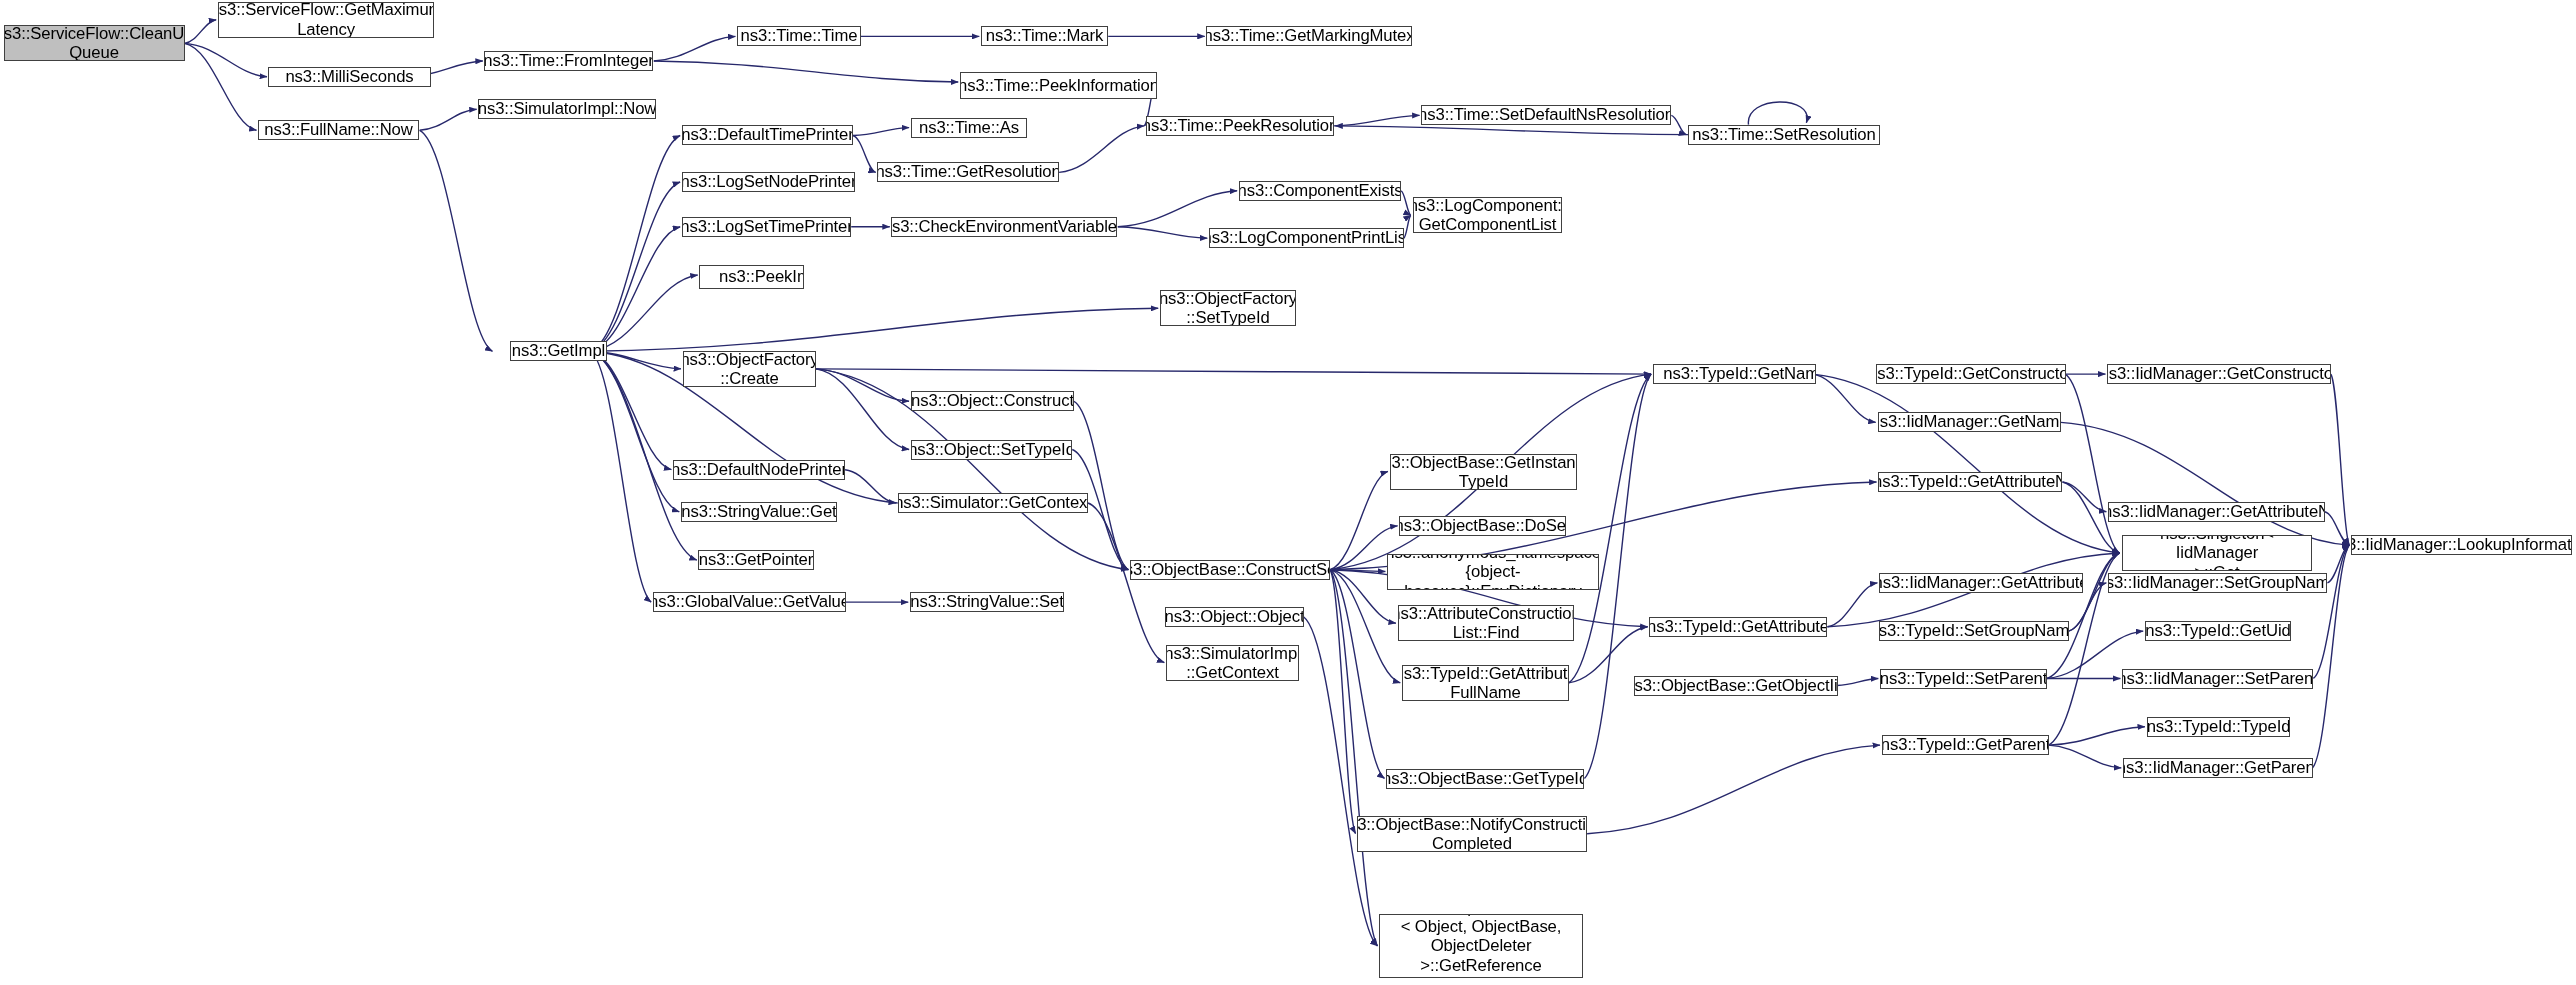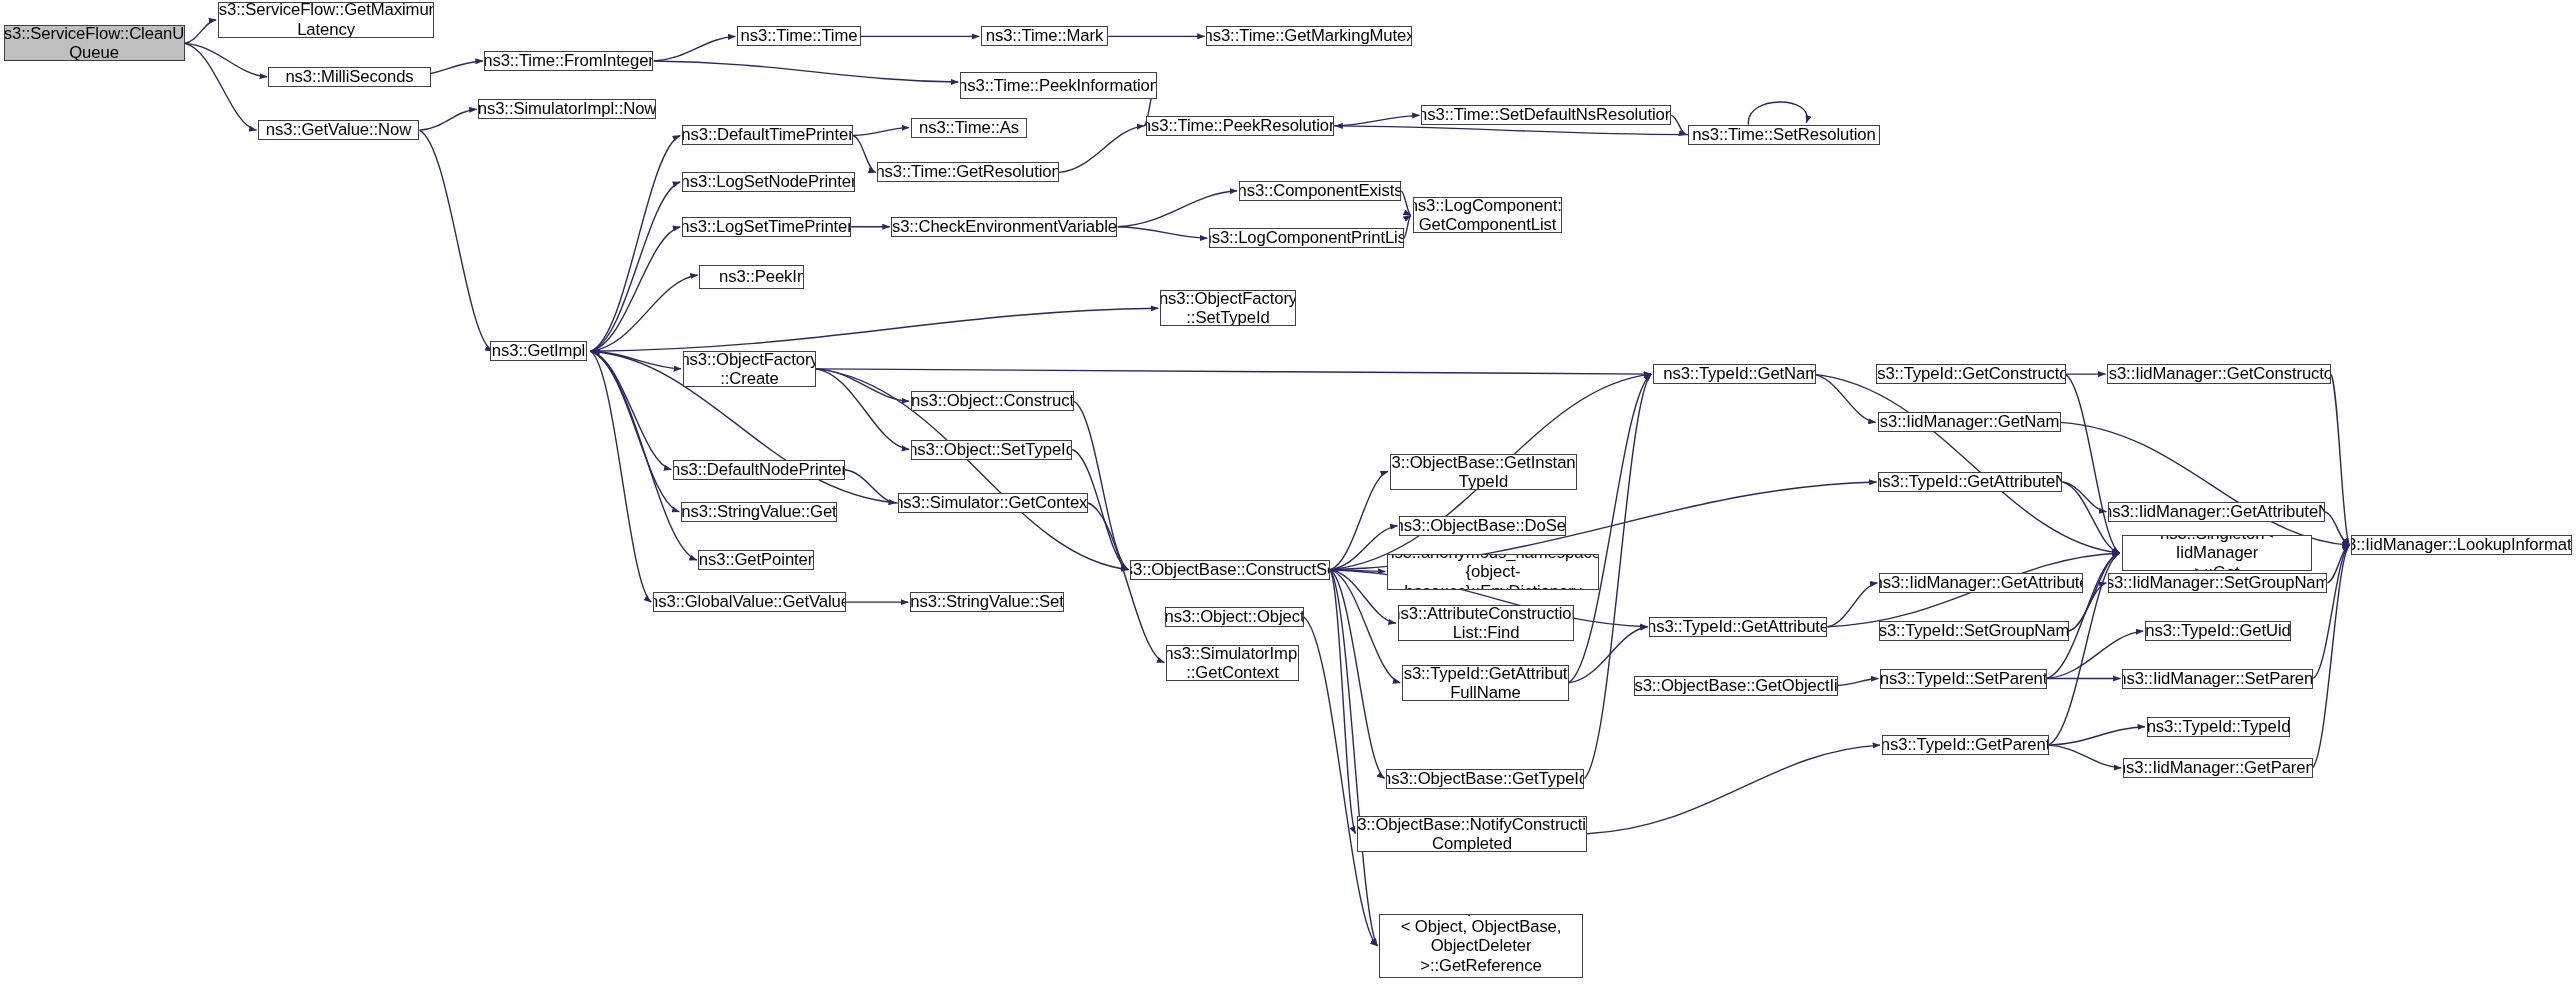--- a/index.html
+++ b/index.html
@@ -147,42 +147,42 @@
         <path d="M 2335 849.5 C 2369.02 834.17, 2385.22 645.83, 2416 630.5" fill="none" stroke="#27286b" stroke-width="1.6" marker-end="url(#arrow)"></path>
         <path d="M 2636 875.5 C 2653.64 857.72, 2662.04 639.28, 2678 621.5" fill="none" stroke="#27286b" stroke-width="1.6" marker-end="url(#arrow)"></path>
       </g>
   </svg>
   <div id="node-layer">
       <div class="node root" style="left: 3.5px; top: 25.4px; width: 181px; height: 36px;">ns3::ServiceFlow::CleanUp
 Queue</div>
       <div class="node" style="left: 218px; top: 1.8px; width: 216px; height: 36px;">ns3::ServiceFlow::GetMaximum
 Latency</div>
       <div class="node" style="left: 268px; top: 67px; width: 163px; height: 20px;">ns3::MilliSeconds</div>
-      <div class="node" style="left: 258px; top: 120px; width: 161px; height: 20px;">ns3::GetValue::Now</div>
+      <div class="node" style="left: 258px; top: 120px; width: 161px; height: 20px;">ns3::FullName::Now</div>
       <div class="node" style="left: 484px; top: 51px; width: 169px; height: 20px;">ns3::Time::FromInteger</div>
       <div class="node" style="left: 478px; top: 99px; width: 178px; height: 20px;">ns3::SimulatorImpl::Now</div>
       <div class="node" style="left: 737px; top: 26px; width: 124px; height: 20px;">ns3::Time::Time</div>
       <div class="node" style="left: 960px; top: 72px; width: 197px; height: 27px;">ns3::Time::PeekInformation</div>
       <div class="node" style="left: 981px; top: 26px; width: 127px; height: 20px;">ns3::Time::Mark</div>
       <div class="node" style="left: 1206px; top: 26px; width: 206px; height: 20px;">ns3::Time::GetMarkingMutex</div>
       <div class="node" style="left: 1146px; top: 116px; width: 188px; height: 20px;">ns3::Time::PeekResolution</div>
       <div class="node" style="left: 1421px; top: 105px; width: 250px; height: 20px;">ns3::Time::SetDefaultNsResolution</div>
       <div class="node" style="left: 1688px; top: 125px; width: 192px; height: 20px;">ns3::Time::SetResolution</div>
       <div class="node" style="left: 682px; top: 125px; width: 171px; height: 20px;">ns3::DefaultTimePrinter</div>
       <div class="node" style="left: 911px; top: 118px; width: 116px; height: 20px;">ns3::Time::As</div>
       <div class="node" style="left: 877px; top: 162px; width: 182px; height: 20px; text-align: right;">ns3::Time::GetResolution</div>
       <div class="node" style="left: 682px; top: 172px; width: 173px; height: 20px;">ns3::LogSetNodePrinter</div>
       <div class="node" style="left: 682px; top: 217px; width: 169px; height: 20px;">ns3::LogSetTimePrinter</div>
       <div class="node" style="left: 891px; top: 217px; width: 226px; height: 20px;">ns3::CheckEnvironmentVariables</div>
       <div class="node" style="left: 1239px; top: 181px; width: 162px; height: 20px;">ns3::ComponentExists</div>
       <div class="node" style="left: 1209px; top: 228px; width: 195px; height: 20px;">ns3::LogComponentPrintList</div>
       <div class="node" style="left: 1413px; top: 197px; width: 149px; height: 36px;">ns3::LogComponent::
 GetComponentList</div>
       <div class="node" style="left: 699px; top: 265px; width: 105px; height: 24px; padding-left: 43px;">ns3::PeekImpl</div>
-      <div class="node" style="left: 490px; top: 341px; width: 97px; height: 20px;">ns3::GetImpl</div>
+      <div class="node" style="left: 510px; top: 341px; width: 97px; height: 20px;">ns3::GetImpl</div>
       <div class="node" style="left: 1160px; top: 290px; width: 136px; height: 36px;">ns3::ObjectFactory
 ::SetTypeId</div>
       <div class="node" style="left: 683px; top: 351px; width: 133px; height: 36px;">ns3::ObjectFactory
 ::Create</div>
       <div class="node" style="left: 911px; top: 391px; width: 163px; height: 20px;">ns3::Object::Construct</div>
       <div class="node" style="left: 911px; top: 440px; width: 161px; height: 20px;">ns3::Object::SetTypeId</div>
       <div class="node" style="left: 673px; top: 460px; width: 172px; height: 20px;">ns3::DefaultNodePrinter</div>
       <div class="node" style="left: 681px; top: 502px; width: 156px; height: 20px;">ns3::StringValue::Get</div>
       <div class="node" style="left: 898px; top: 493px; width: 190px; height: 20px;">ns3::Simulator::GetContext</div>
       <div class="node" style="left: 698px; top: 550px; width: 116px; height: 20px;">ns3::GetPointer</div>

